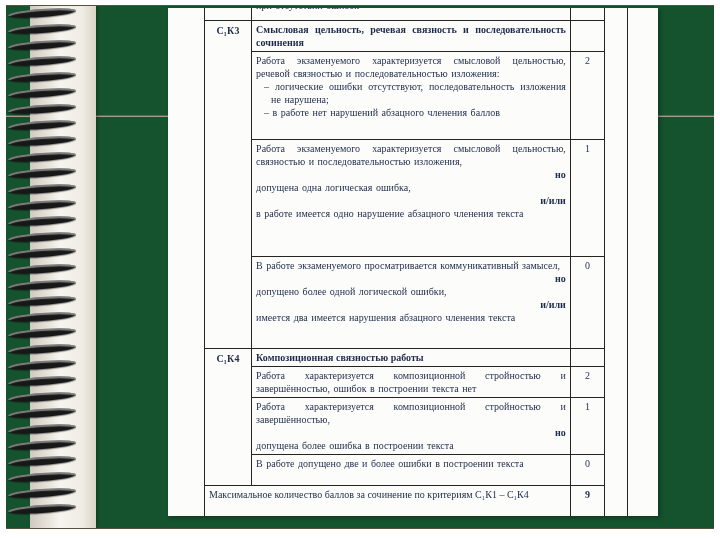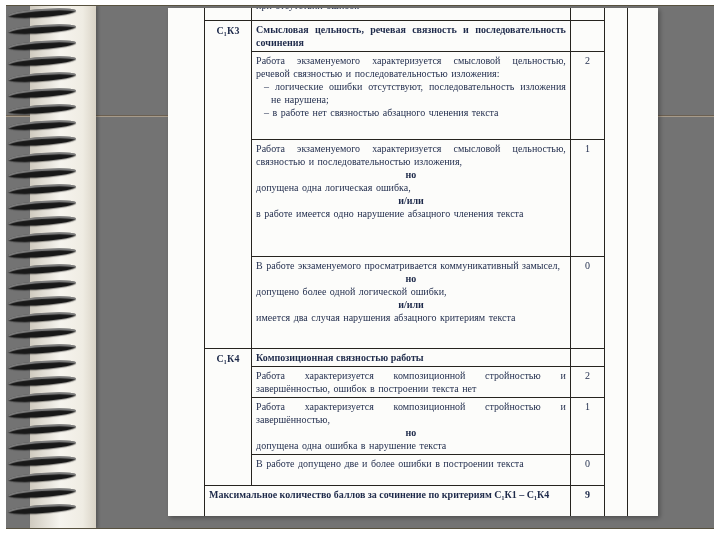--- a/index.html
+++ b/index.html
@@ -68,40 +68,40 @@
     border: 1px solid #26241f;
     vertical-align: top;
     padding: 2px 4px;
     font-size: 10px;
     line-height: 13px;
   }
   td.code { text-align: center; font-weight: 700; padding-top: 3px; letter-spacing: .2px; }
   td.score { text-align: center; }
   td.extra { padding: 0; }
   td.title-cell { font-weight: 700; text-align: justify; }
-  td.foot { font-weight: 700; text-align: justify; }
+  td.foot { font-weight: 400; text-align: justify; }
   td.foot-score { font-weight: 700; }
   .para { text-align: justify; word-spacing: 1px; font-family: Liberation Serif, serif; }
-  .para.kw { font-weight: 700; text-align: center; }
+  .para.kw { font-weight: 700; text-align: right; }
   .para.dash { padding-left: 15px; text-indent: -7px; }
   tr.r-frag   { height: 24px; }
   tr.r-t0     { height: 24px; }
   tr.r-b0r0   { height: 88px; }
   tr.r-b0r1   { height: 117px; }
   tr.r-b0r2   { height: 92px; margin-left: 32px; }
   tr.r-t1     { height: 17px; margin-left: 16px; }
   tr.r-b1r0   { height: 30px; }
   tr.r-b1r1   { height: 55px; margin-top: 44px; }
   tr.r-b1r2   { height: 31px; }
   tr.r-foot   { height: 34px; }
 </style>
 </head>
 <body>
 
-<div class="slide" style="background: #737373;">
+<div class="slide" style="background: #14532d;">
   <div class="deco-line"></div>
   <div class="page-edge"></div>
   <div class="rings">
       <div class="ring"></div>
       <div class="ring"></div>
       <div class="ring"></div>
       <div class="ring"></div>
       <div class="ring"></div>
       <div class="ring"></div>
       <div class="ring"></div>
@@ -156,21 +156,21 @@
           <span>С₁К3</span>
         </td>
         <td class="title-cell">Смысловая цельность, речевая связность и последовательность сочинения</td>
         <td class="score"></td>
       </tr>
 
       <tr class="r-b0r0">
         <td>
           <div class="para">Работа экзаменуемого характеризуется смысловой цельностью, речевой связностью и последовательностью изложения:</div>
           <div class="para dash">– логические ошибки отсутствуют, последовательность изложения не нарушена;</div>
-          <div class="para dash">– в работе нет связностью абзацного членения текста</div>
+          <div class="para dash">– в работе нет нарушений абзацного членения баллов</div>
         </td>
         <td class="score">2</td>
       </tr>
 
       <tr class="r-b0r1">
         <td>
           <div class="para">Работа экзаменуемого характеризуется смысловой цельностью, связностью и последовательностью изложения,</div>
           <div class="para kw">но</div>
           <div class="para">допущена одна логическая ошибка,</div>
           <div class="para kw">и/или</div>
@@ -178,21 +178,21 @@
         </td>
         <td class="score">1</td>
       </tr>
 
       <tr class="r-b0r2">
         <td>
           <div class="para">В работе экзаменуемого просматривается коммуникативный замысел,</div>
           <div class="para kw">но</div>
           <div class="para">допущено более одной логической ошибки,</div>
           <div class="para kw">и/или</div>
-          <div class="para">имеется два случая нарушения абзацного критериям текста</div>
+          <div class="para">имеется два имеется нарушения абзацного членения текста</div>
         </td>
         <td class="score">0</td>
       </tr>
 
       <tr class="r-t1">
         <td class="code" rowspan="4">
           <span>С₁К4</span>
         </td>
         <td class="title-cell">Композиционная связностью работы</td>
         <td class="score"></td>
@@ -202,21 +202,21 @@
         <td>
           <div class="para">Работа характеризуется композиционной стройностью и завершённостью, ошибок в построении текста нет</div>
         </td>
         <td class="score">2</td>
       </tr>
 
       <tr class="r-b1r1">
         <td>
           <div class="para">Работа характеризуется композиционной стройностью и завершённостью,</div>
           <div class="para kw">но</div>
-          <div class="para">допущена одна ошибка в нарушение текста</div>
+          <div class="para">допущена более ошибка в построении текста</div>
         </td>
         <td class="score">1</td>
       </tr>
 
       <tr class="r-b1r2">
         <td>
           <div class="para">В работе допущено две и более ошибки в построении текста</div>
         </td>
         <td class="score">0</td>
       </tr>

